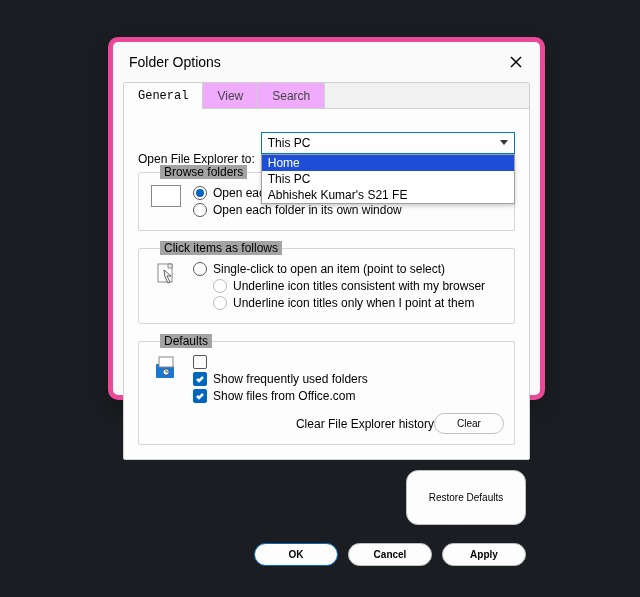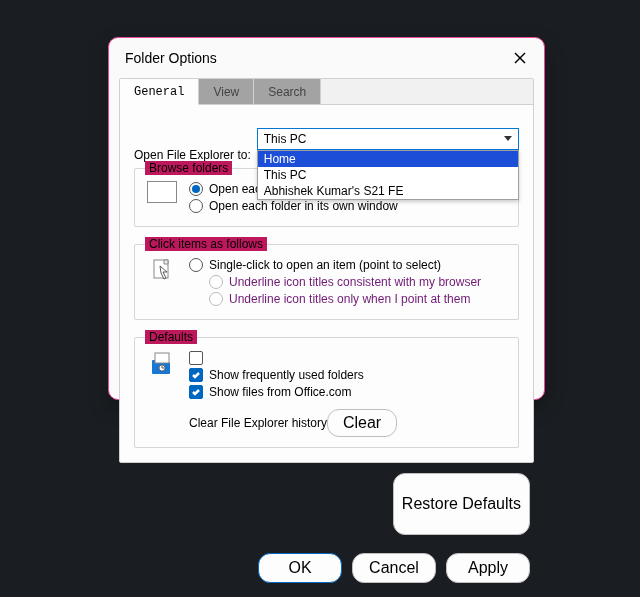--- a/index.html
+++ b/index.html
@@ -13,21 +13,21 @@
     position: relative;
   }
   .dialog {
     position: absolute;
     left: 108px;
     top: 37px;
     width: 437px;
     height: 363px;
     background: #fafafa;
     border-radius: 10px;
-    border: 1px solid #ec4899;
+    border: 5px solid #ec4899;
     box-shadow: 0 8px 20px rgba(0,0,0,0.25);
     overflow: visible;
   }
   .titlebar {
     display: flex;
     align-items: center;
     justify-content: space-between;
     padding: 10px 14px 10px 16px;
   }
   .titlebar .title {
@@ -43,21 +43,21 @@
   .tabs {
     display: flex;
     background: #f1f1f1;
     border-bottom: 1px solid #d0d0d0;
   }
   .tab {
     padding: 6px 14px 5px 14px;
     font-size: 12px;
     cursor: pointer;
     border-right: 1px solid #d0d0d0;
-    background: #a3a3a3;
+    background: #f0abfc;
     color: #444;
     position: relative;
   }
   .tab.active {
     background: #fdfdfd;
     color: #000;
     border-bottom: 1px solid #fdfdfd;
     margin-bottom: -1px;
     font-family: Liberation Mono, monospace;
   }
@@ -86,49 +86,49 @@
   .dropdown .opt { padding: 1px 6px; font-size: 12px; cursor: pointer; }
   .dropdown .opt.sel { background: #1d4ed8; color: #fff; }
   .group {
     border: 1px solid #d6d6d6;
     border-radius: 2px;
     margin-top: 17px;
     padding: 10px 10px 10px 10px;
     position: relative;
   }
   .group > .legend {
-    position: absolute; top: -8px; left: 10px;
-    background: #be185d; padding: 0 4px; font-size: 12px;
+    position: absolute; top: -8px; left: 21px;
+    background: #a3a3a3; padding: 0 4px; font-size: 12px;
   }
   .group-inner { display: flex; gap: 10px; align-items: flex-start; }
   .icon-slot { width: 34px; display: flex; justify-content: center; padding-top: 2px; }
   .radio-line, .check-line { display: flex; align-items: center; gap: 6px; margin: 3px 0; font-size: 12px; }
   .radio {
     width: 14px; height: 14px; border-radius: 50%; border: 1px solid #555; display: inline-flex; align-items: center; justify-content: center; background: #fff; flex-shrink:0;
   }
   .radio.checked::after { content: ""; width: 8px; height: 8px; border-radius: 50%; background: #0067c0; }
   .radio.disabled { border-color: #bbb; }
-  .sub { margin-left: 20px; color: #701a75; }
+  .sub { margin-left: 20px; color: #000000; }
   .check {
     width: 14px; height: 14px; border: 1px solid #555; background: #fff; border-radius: 2px; display: inline-flex; align-items: center; justify-content: center; flex-shrink:0;
   }
   .check.checked { background: #0067c0; border-color: #0067c0; }
   .check.checked svg { width: 10px; height: 10px; stroke: #fff; stroke-width: 2.5; fill: none; }
-  .clear-row { display: flex; justify-content: flex-start; align-items: center; margin-top: 10px; }
+  .clear-row { display: flex; justify-content: flex-end; align-items: center; margin-top: 10px; }
   .btn {
     border: 1px solid #bfbfbf; background: #fdfdfd; border-radius: 12px; padding: 4px 0;
-    text-align: center; font-size: 16px; cursor: pointer; min-width: 70px;
+    text-align: center; font-size: 10px; cursor: pointer; min-width: 70px;
   }
   .restore-row { display: flex; justify-content: flex-end; margin: 10px 14px 0 0; }
   .restore-row .btn { min-width: 120px; padding: 21px 8px; }
   .bottom-buttons {
     display: flex; gap: 10px; justify-content: flex-end;
     padding: 18px 14px 14px 14px;
   }
-  .bottom-buttons .btn { width: 84px; padding: 5px 0; }
+  .bottom-buttons .btn { width: 84px; padding: 5px 0; font-weight: bold; }
   .bottom-buttons .btn.primary { border: 1px solid #0067c0; }
   .group1 { margin-top: 6px; }
   
   .folder-icon { width: 30px; height: 22px; border: 1px solid #888; background: #fff; }
   .file-click-icon svg, .privacy-icon svg { width: 28px; height: 28px; }
 </style>
 </head>
 <body>
 
 <div class="dialog">

